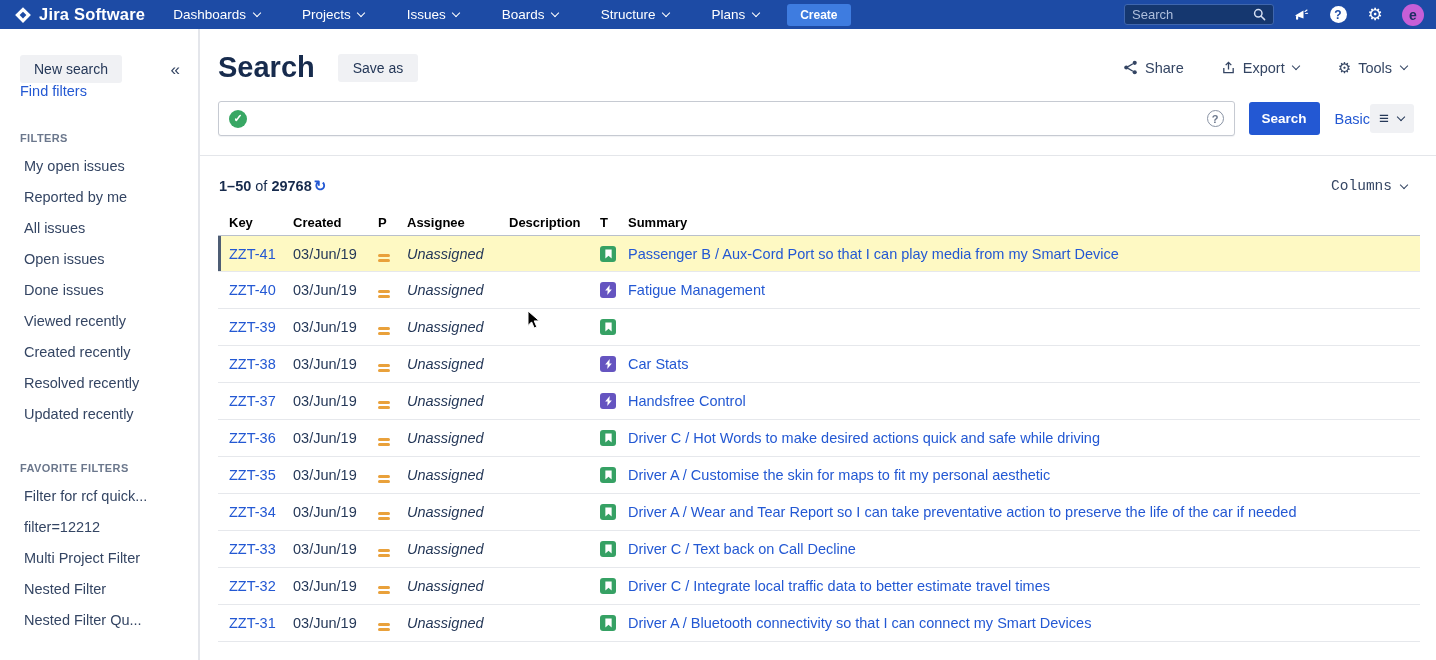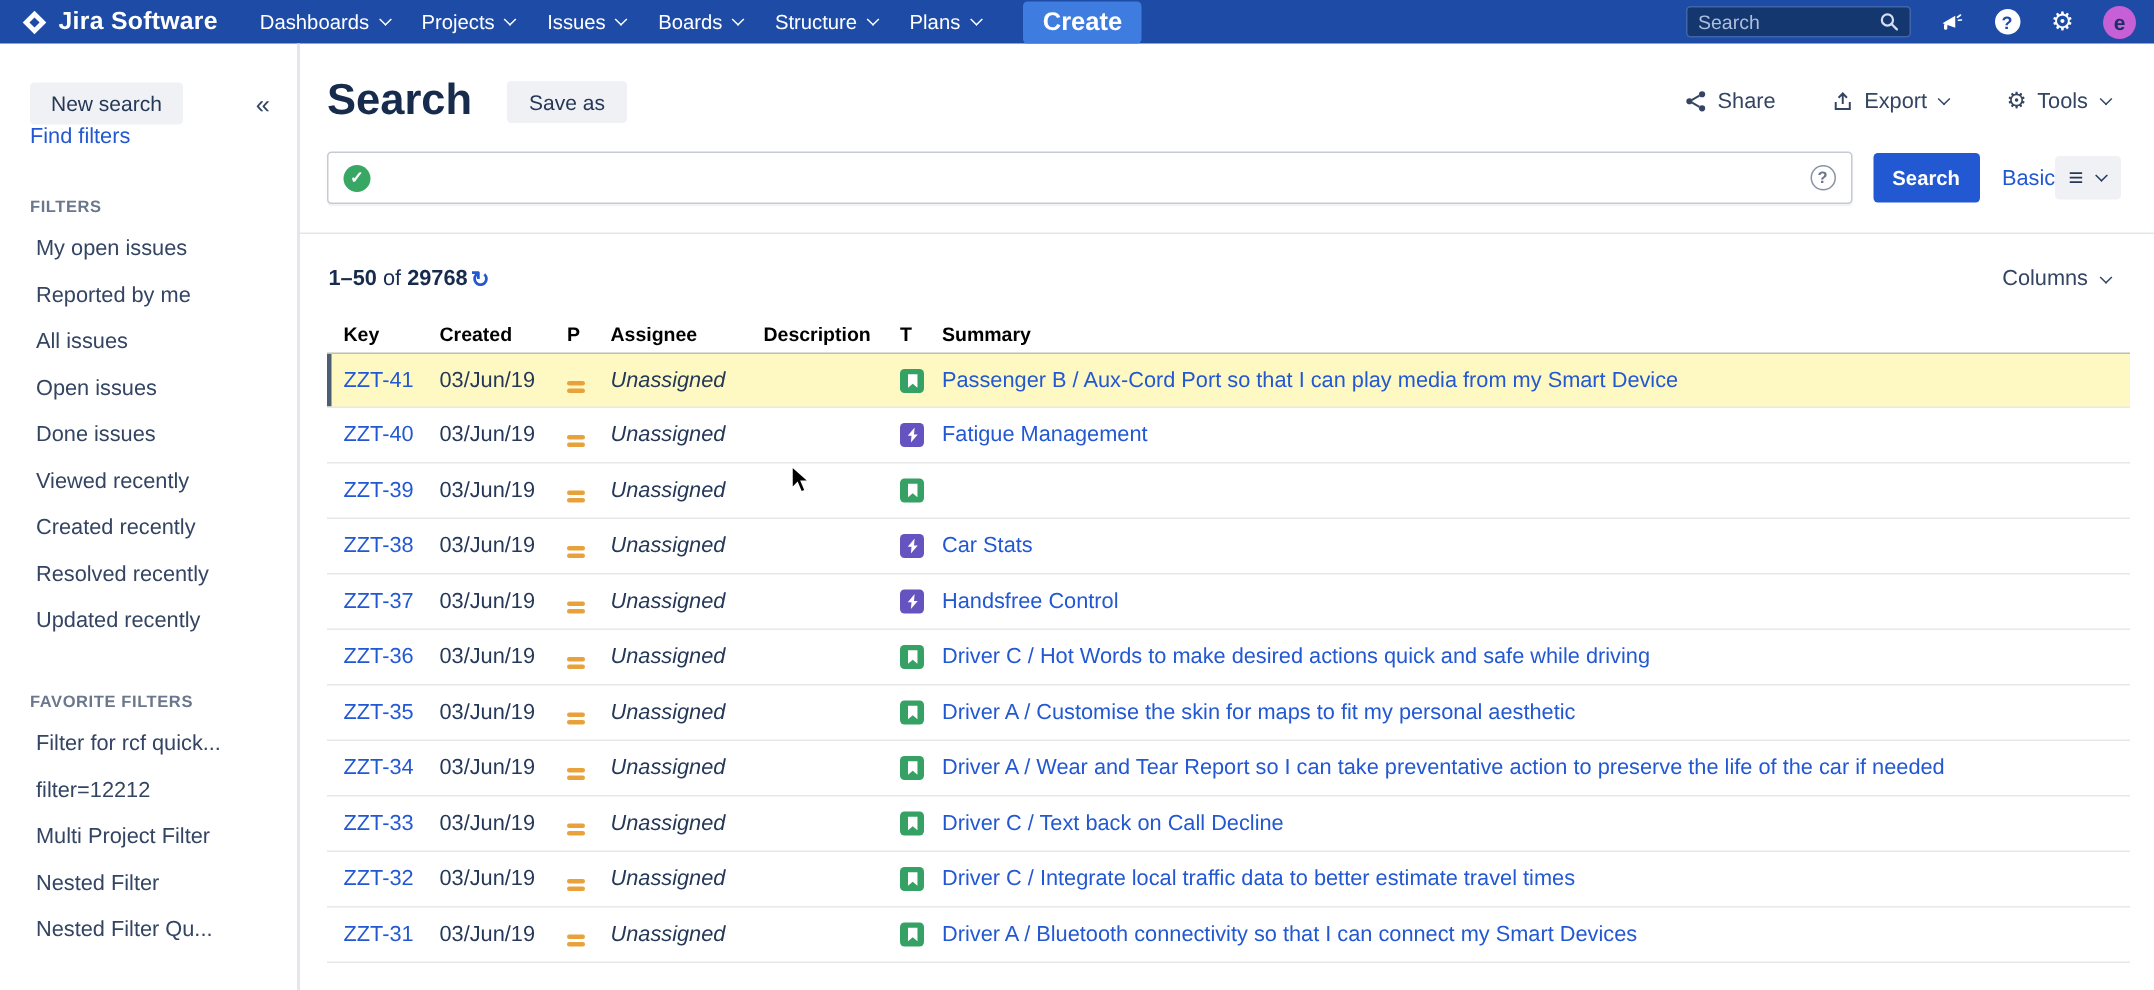--- a/index.html
+++ b/index.html
@@ -3,26 +3,26 @@
 <meta charset="utf-8">
 <style>
   * { margin:0; padding:0; box-sizing:border-box; }
   html,body { width:1436px; height:660px; overflow:hidden; background:#fff;
     font-family:"Liberation Sans", sans-serif; color:#172B4D; }
 
   
   .topnav { height:29px; background:#1D4BA5; display:flex; align-items:center; color:#fff; }
   .brand { display:flex; align-items:center; gap:7px; padding:0 16px 0 14px; }
   .brand-name { font-size:16.5px; font-weight:600; letter-spacing:.2px; white-space:nowrap; }
-  .navitems { display:flex; align-items:center; gap:20px; margin-left:12px; }
+  .navitems { display:flex; align-items:center; gap:41px; margin-left:12px; }
   .navitem { display:flex; align-items:center; gap:6px; font-size:13.5px; cursor:pointer; white-space:nowrap; }
   .chev { width:9px; height:9px; display:inline-block; position:relative; }
   .chev::before { content:""; position:absolute; top:0px; left:1.5px; width:5px; height:5px;
     border-right:1.6px solid currentColor; border-bottom:1.6px solid currentColor; transform:rotate(45deg); }
-  .create-btn { background:#3E7CE0; color:#fff; font-size:17px; font-weight:700;
+  .create-btn { background:#3E7CE0; color:#fff; font-size:12px; font-weight:700;
     padding:4px 13px; border:none; border-radius:3px; margin-left:27px; cursor:pointer; }
   .nav-right { margin-left:auto; display:flex; align-items:center; gap:17px; padding-right:12px; }
   .nav-search { display:flex; align-items:center; background:#15376F; border:1px solid #3F66AD;
     border-radius:3px; height:21px; width:150px; padding:0 7px; }
   .nav-search input { flex:1; background:transparent; border:none; outline:none; color:#fff;
     font-size:13px; font-family:inherit; min-width:0; }
   .nav-search input::placeholder { color:#AEBFDD; }
   .nav-ico { display:flex; align-items:center; justify-content:center; width:20px; height:20px; cursor:pointer; }
   .help-circle { width:17px; height:17px; border-radius:50%; background:#fff; color:#1D4BA5;
     font-size:12px; font-weight:700; display:flex; align-items:center; justify-content:center; }
@@ -71,21 +71,21 @@
     display:flex; align-items:center; gap:7px; color:#253858; cursor:pointer; }
   .hamb { font-size:17px; line-height:1; font-weight:700; }
   .section-divider { border-bottom:1px solid #E4E6EA; margin-top:19px; }
 
   
   .results-bar { display:flex; align-items:center; padding:21px 28px 0 19px; }
   .count { font-size:14.5px; font-weight:700; color:#172B4D; }
   .count .of { font-weight:400; }
   .refresh { color:#2358D3; font-size:15px; font-weight:700; margin-left:2px; cursor:pointer; }
   .columns-dd { margin-left:auto; display:flex; align-items:center; gap:7px; font-size:14.5px;
-    color:#344563; cursor:pointer; }
+    color:#344563; cursor:pointer;font-family:Liberation Mono, monospace; }
 
   
   .tbl { margin:15px 16px 0 18px; }
   .tbl-header, .row { display:grid; grid-template-columns:75px 85px 29px 102px 91px 28px 1fr; align-items:center; }
   .tbl-header { height:25px; font-size:13px; font-weight:700; color:#000000; }
   .tbl-header > div { padding-right:6px; cursor:pointer; }
   .tbl-header > div:first-child, .row > div:first-child { padding-left:11px; }
   .row { height:37px; border-bottom:1px solid #E6E8EC; font-size:14.5px; cursor:pointer; }
   .row.selected { background:#fef9c3; box-shadow:inset 3px 0 0 #4E5D74; border-top:1px solid #B9C0CC; }
   .key-link, .sum-link { color:#2358D3; text-decoration:none; }

